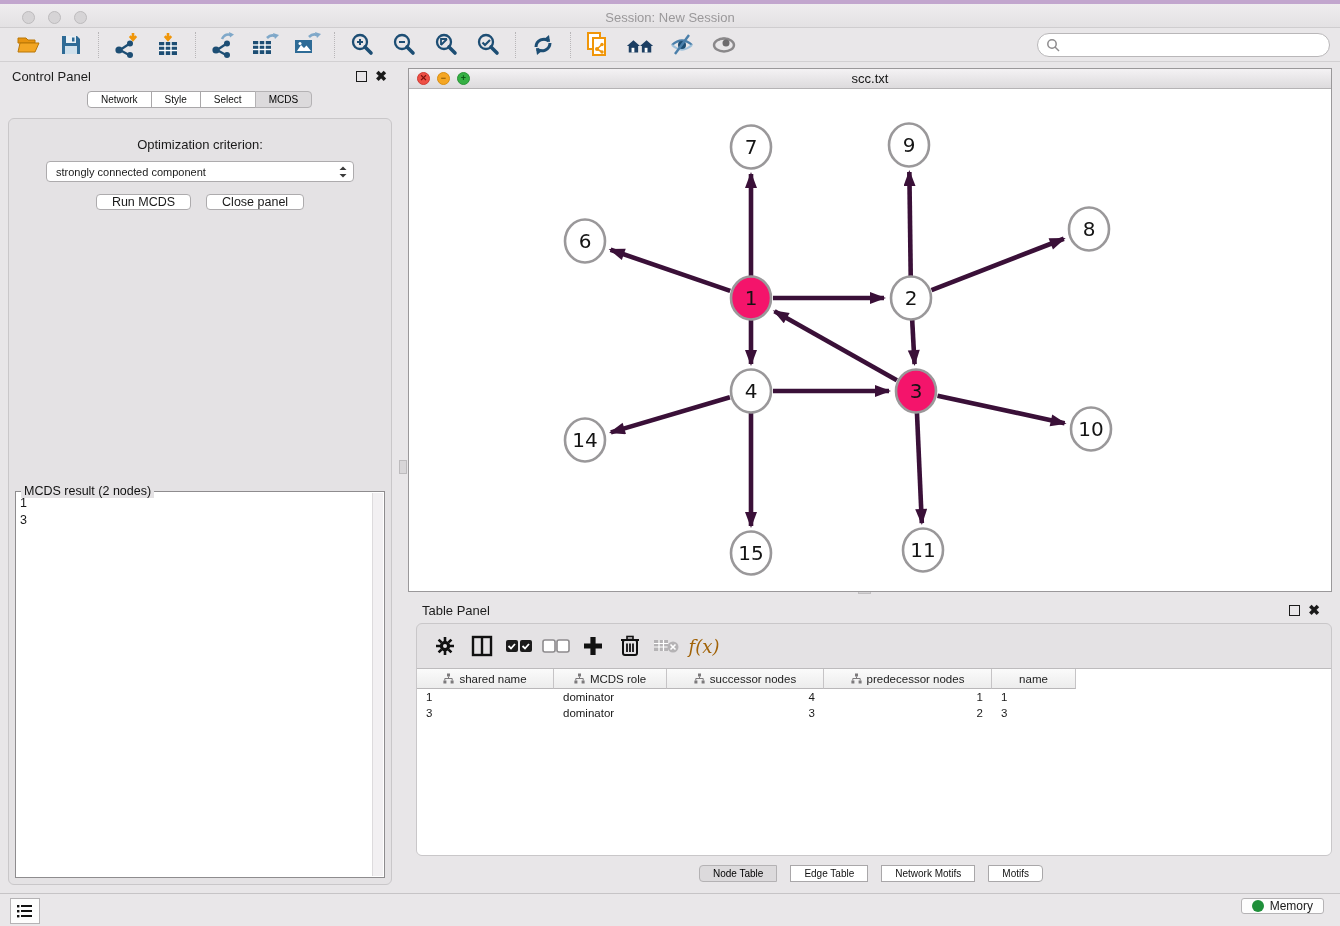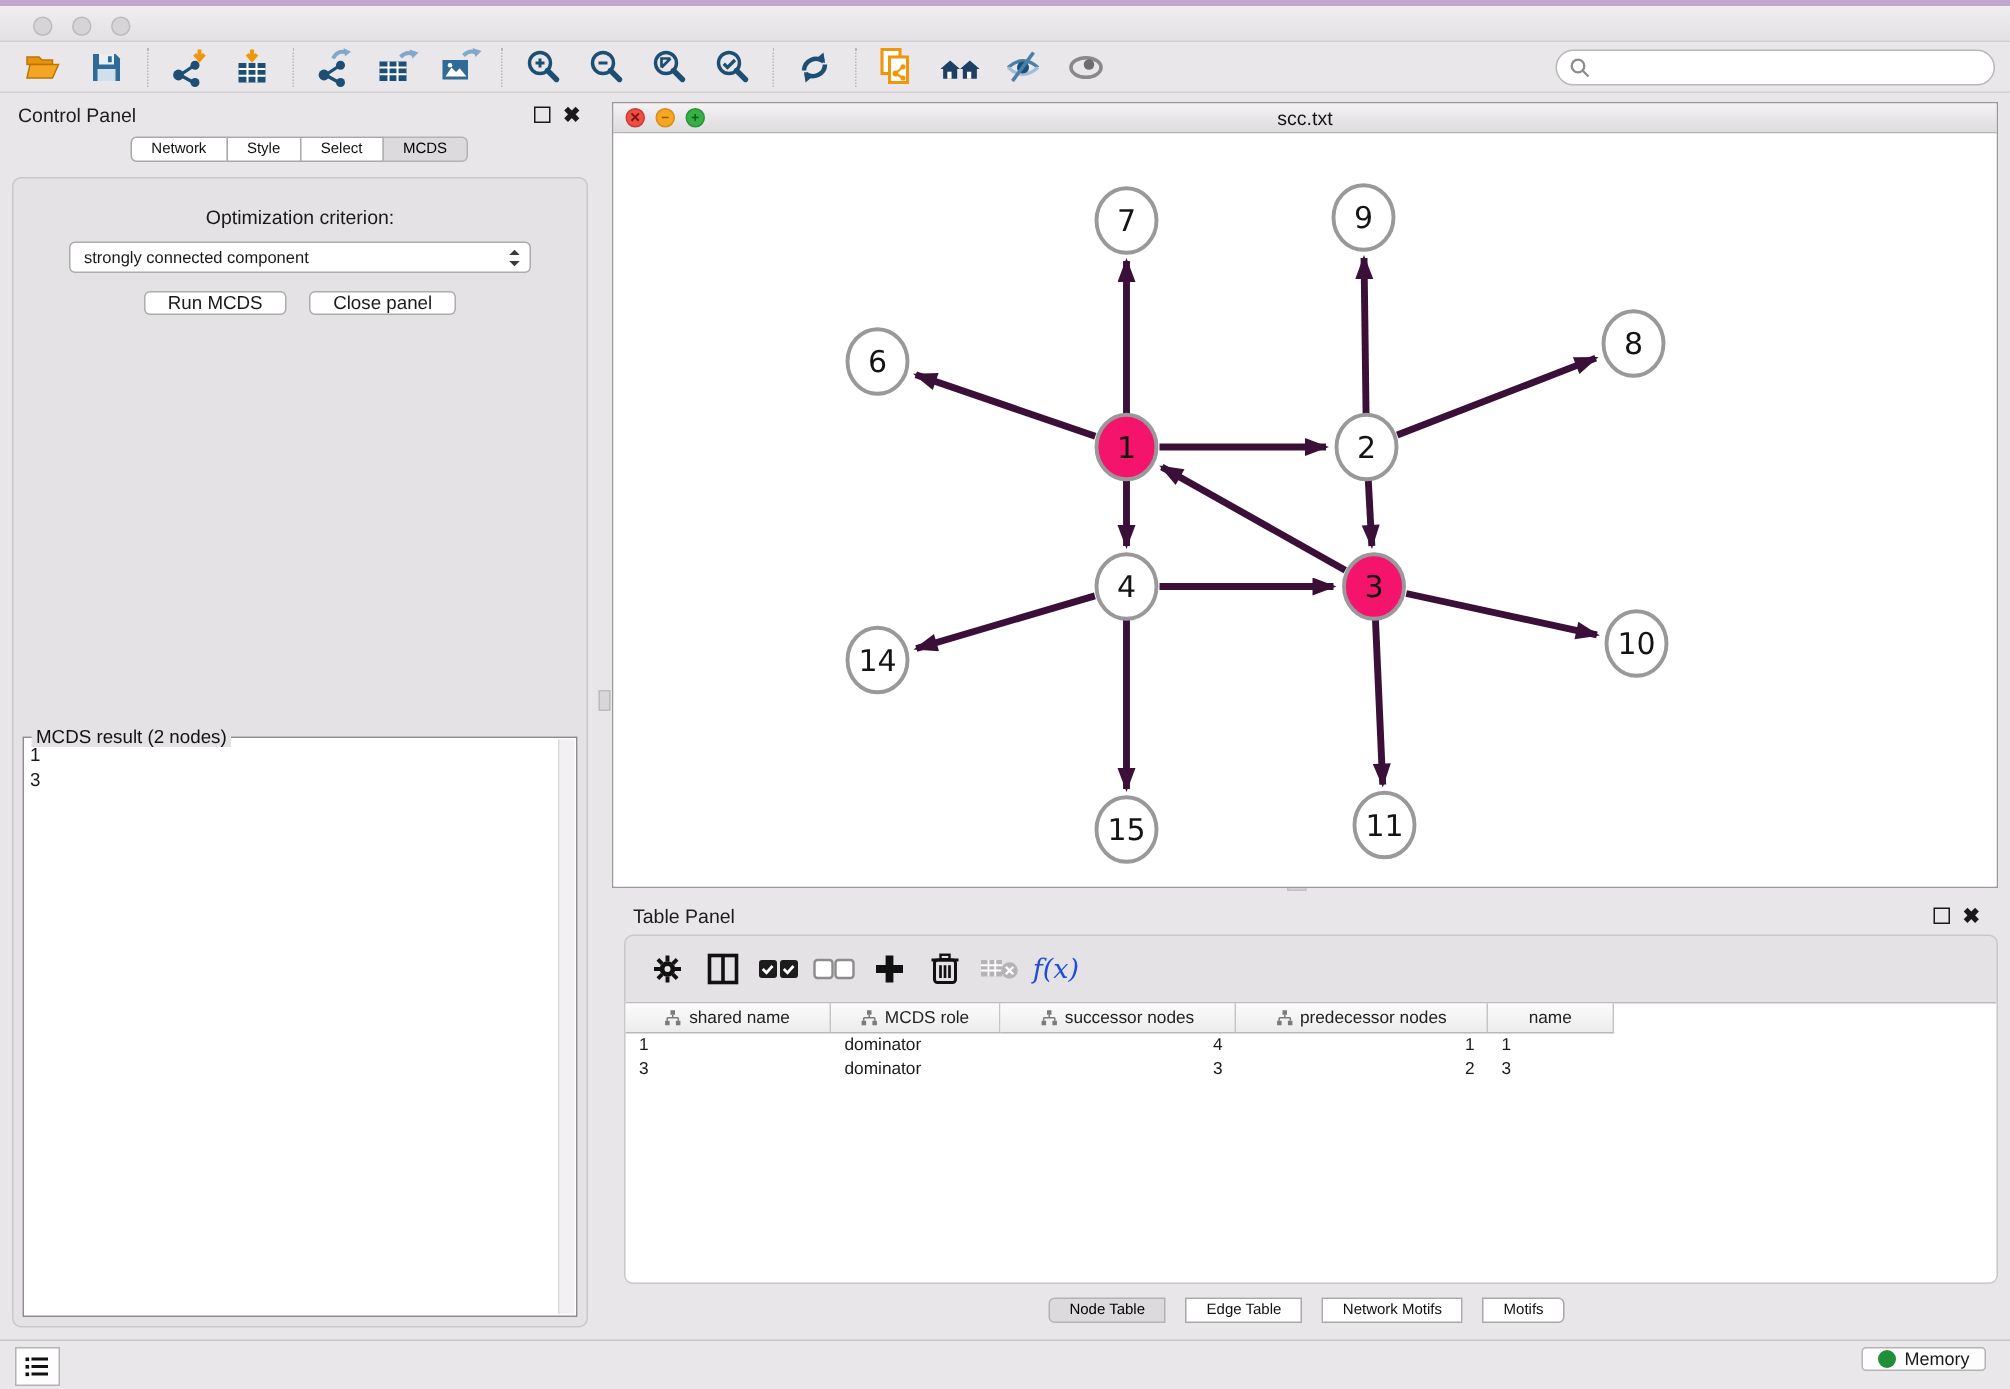--- a/index.html
+++ b/index.html
@@ -94,20 +94,21 @@
 </style>
 </head>
 <body>
 
 <div class="app-titlebar">
   <div class="traffic-inactive">
     <span></span>
     <span></span>
     <span></span>
   </div>
+  <div class="app-title">Session: New Session</div>
 </div>
 
 <div class="toolbar">
   <div class="tbtn">
     <svg width="26" height="24" viewBox="0 0 26 24">
         <path d="M2 5h8l2 2h7v3H2z" fill="#e8940f" stroke="#b97607"></path>
         <path d="M4 10h19l-4 9H2z" fill="#f3a623" stroke="#b97607"></path>
       </svg>
   </div>
   <div class="tbtn">
@@ -458,21 +459,21 @@
               <line x1="1" y1="7.5" x2="15" y2="7.5"></line>
               <line x1="6" y1="4" x2="6" y2="15"></line>
               <line x1="10.5" y1="4" x2="10.5" y2="15"></line>
               <line x1="1" y1="11" x2="15" y2="11"></line>
             </g>
             <circle cx="20" cy="11" r="5.5" fill="#b5b3b5"></circle>
             <path d="M17.5 8.5l5 5M22.5 8.5l-5 5" stroke="#fff" stroke-width="1.6"></path>
           </svg>
       </div>
       <div class="tp-tbtn">
-        <span style="font-family:'DejaVu Serif',serif;font-style:italic;color:#1d4ed8;font-size:18px;">f(x)</span>
+        <span style="font-family:'DejaVu Serif',serif;font-style:italic;color:#a16207;font-size:18px;">f(x)</span>
       </div>
     </div>
     <div class="tp-table">
       <div class="thead" id="table-header">
           <div class="th" style="width: 137px;">
             <svg width="11" height="11" viewBox="0 0 11 11">
               <rect x="4" y="0.5" width="3" height="3" fill="#7c7a7c"></rect>
               <path d="M5.5 3.5v2M1.8 5.5h7.4M1.8 5.5v2M9.2 5.5v2" stroke="#7c7a7c" fill="none"></path>
               <rect x="0.4" y="7.5" width="3" height="3" fill="#7c7a7c"></rect>
               <rect x="7.6" y="7.5" width="3" height="3" fill="#7c7a7c"></rect>

